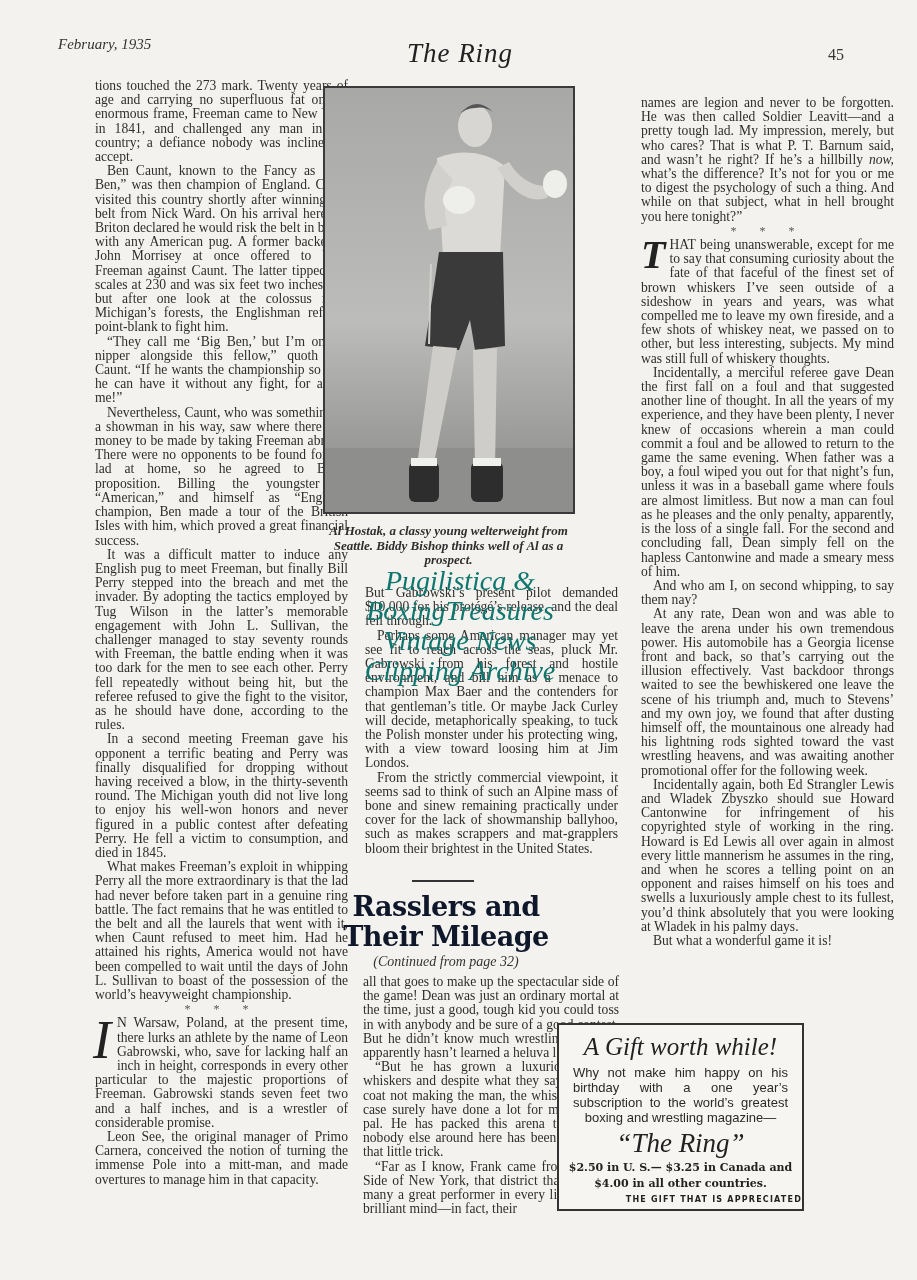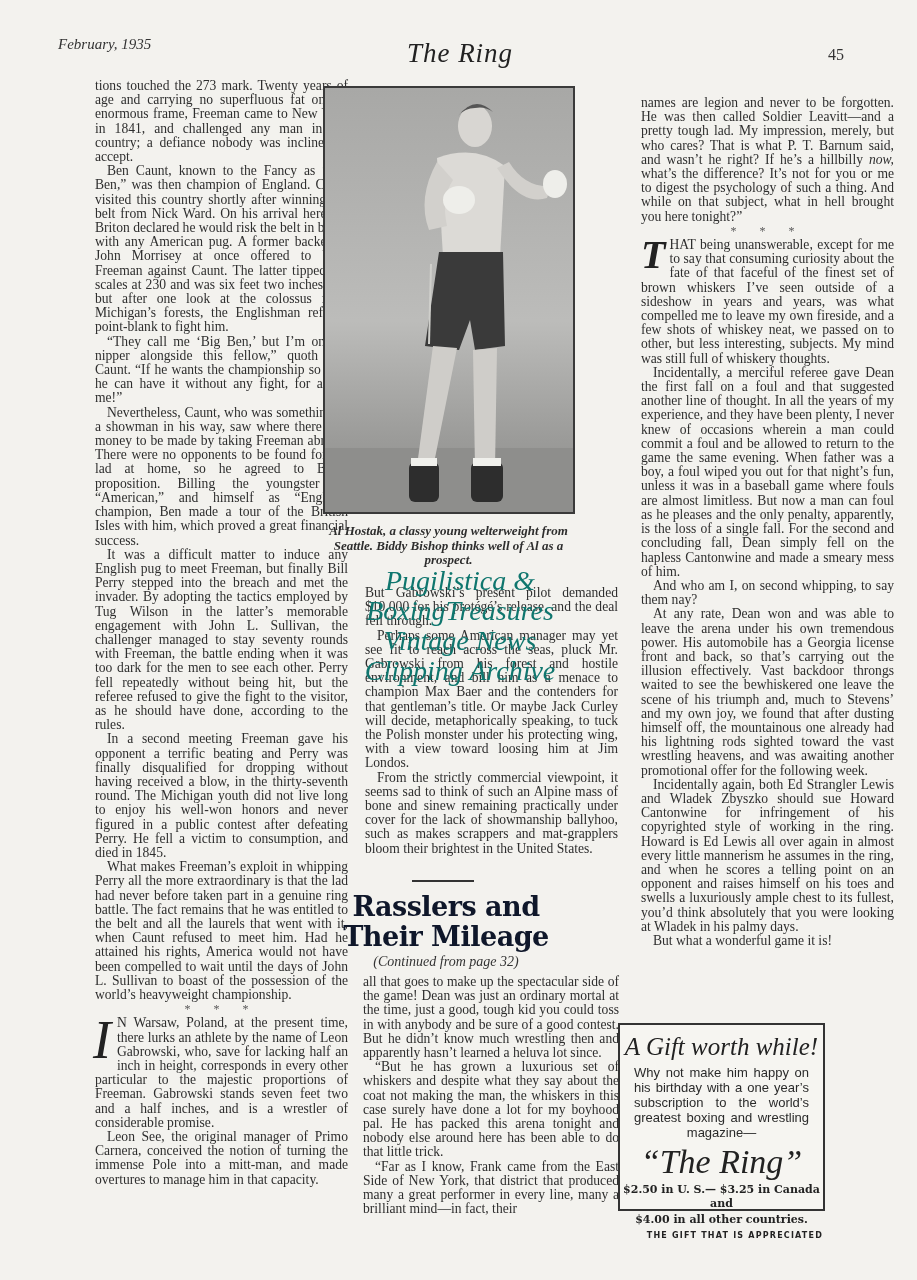--- a/index.html
+++ b/index.html
@@ -68,33 +68,33 @@
     position: absolute; left: 312px; top: 954px; width: 268px; text-align: center;
     font-family: "Liberation Serif", serif; font-style: italic; font-size: 14px; color: #333;
   }
   .col2b { left: 318px; top: 975px; width: 256px; }
   .watermark {
     position: absolute; left: 330px; top: 566px; width: 260px; text-align: center;
     font-family: "Liberation Serif", serif; font-style: italic; color: #0f766e;
     font-size: 28px; line-height: 30px; pointer-events: none;
   }
   .ad {
-    position: absolute; left: 618px; top: 1023px; width: 207px; height: 188px;
+    position: absolute; left: 557px; top: 1023px; width: 247px; height: 188px;
     border: 2px solid #333; box-sizing: border-box; background: #f6f5f1; text-align: center;
   }
   .ad-head {
     margin-top: 8px; font-family: "Liberation Serif", serif; font-style: italic;
     font-size: 25px; color: #222;
   }
   .ad-body {
     margin: 4px 14px 0 14px; font-family: "Liberation Sans", sans-serif;
     font-size: 13px; line-height: 15px; color: #2a2a2a; text-align: justify; text-align-last: center;
   }
   .ad-ring {
-    font-family: "Liberation Serif", serif; font-style: italic; font-size: 34px; color: #222;
+    font-family: "Liberation Serif", serif; font-style: italic; font-size: 27px; color: #222;
     margin-top: 3px;
   }
   .ad-price {
     font-family: "DejaVu Serif", serif; font-weight: bold; font-size: 11px; line-height: 14px;
     color: #222; margin-top: 2px;
   }
   .ad-tag {
     font-family: "DejaVu Sans", sans-serif; font-weight: bold; font-size: 8px; letter-spacing: 1.2px;
     color: #222; margin-top: 4px; text-align: right;
   }

